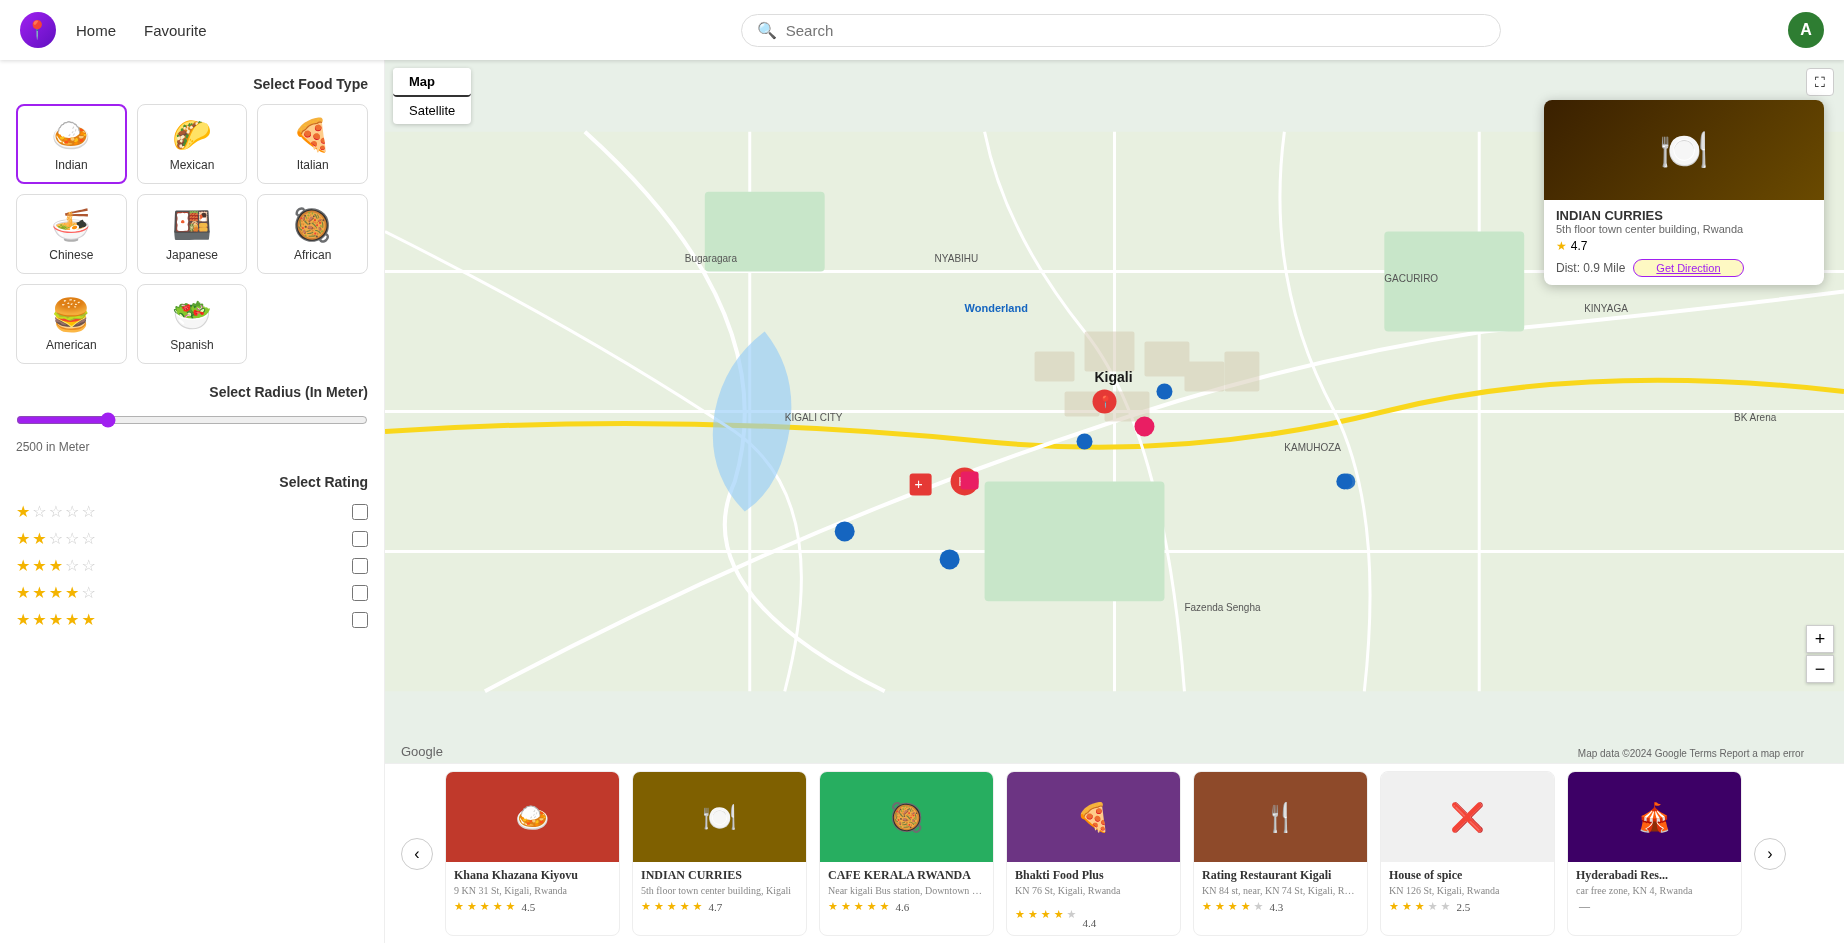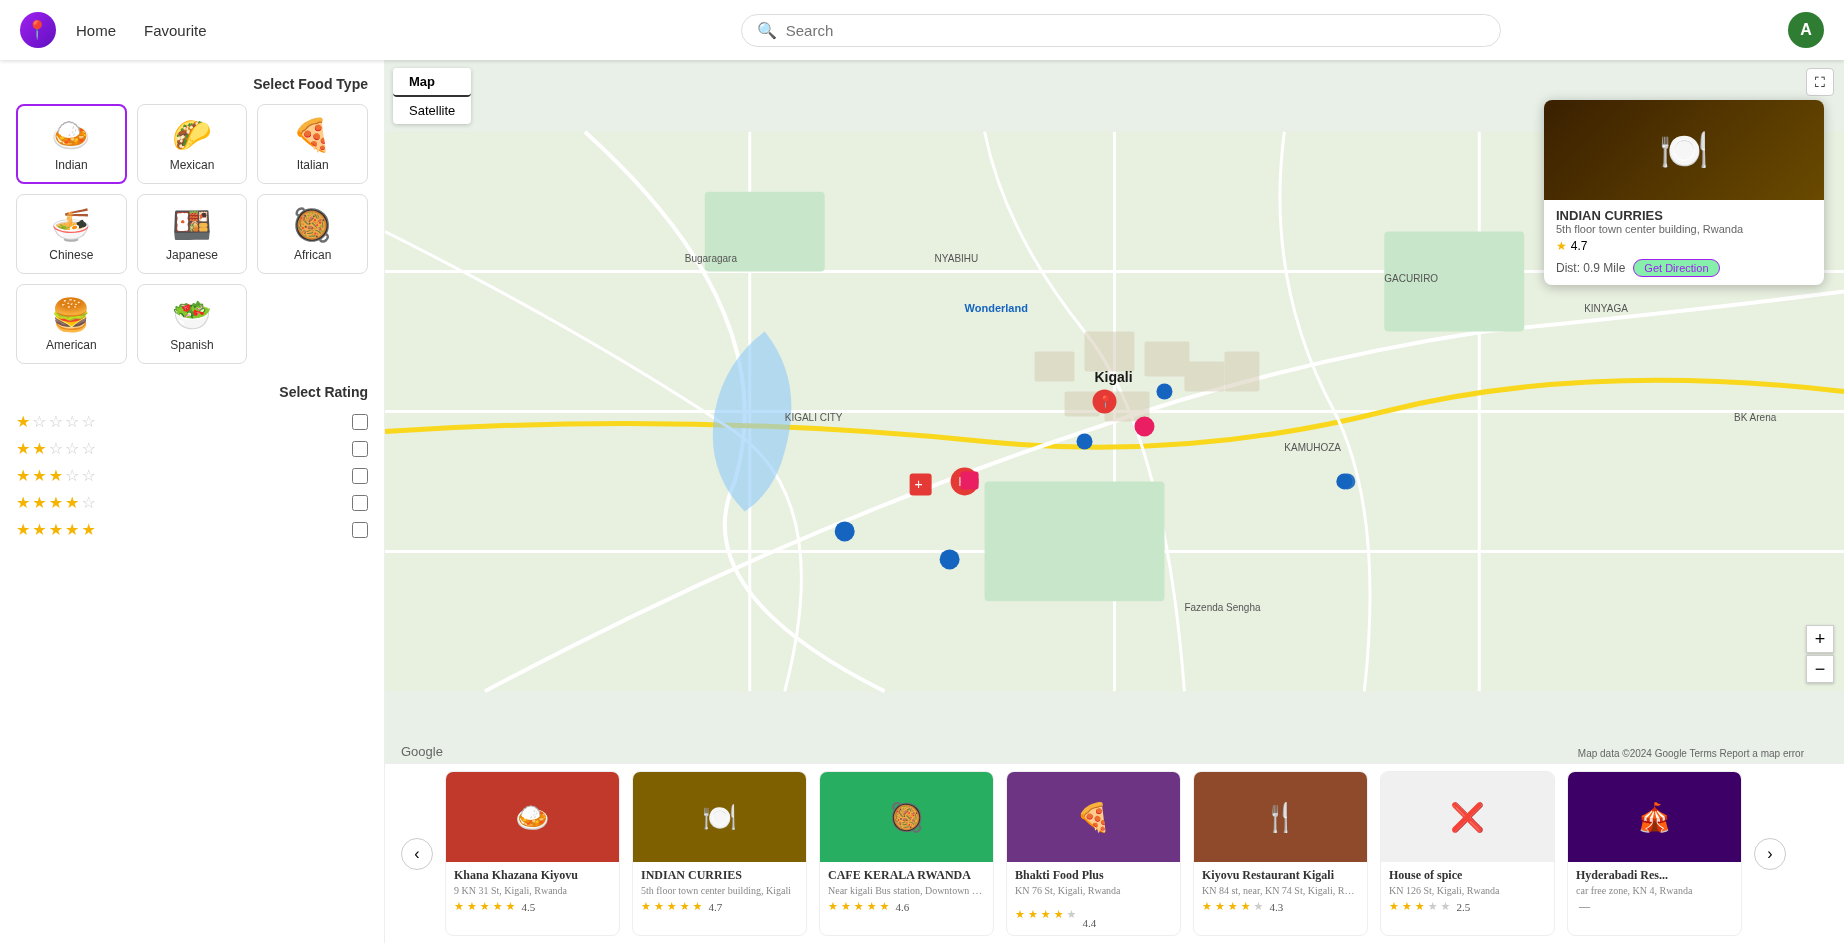--- a/index.html
+++ b/index.html
@@ -186,27 +186,28 @@
       background: linear-gradient(135deg, #444, #666);
       display: flex; align-items: center; justify-content: center;
     }
     .popup-content { padding: 8px 12px; }
     .popup-name { font-size: 13px; font-weight: 700; color: #333; }
     .popup-address { font-size: 11px; color: #666; margin-bottom: 4px; }
     .popup-rating { display: flex; align-items: center; gap: 4px; font-size: 12px; margin-bottom: 6px; }
     .popup-dist-row { display: flex; align-items: center; gap: 8px; font-size: 12px; }
     .popup-dist { color: #555; }
     .popup-dir-btn {
-      background: #86efac;
+      background: #fef9c3;
       border: 1px solid #a020f0;
       color: #a020f0;
       border-radius: 12px;
-      padding: 2px 10px;
+      padding: 2px 22px;
       font-size: 11px;
       cursor: pointer;
+      text-decoration: underline;
     }
 
     
     .map-zoom-controls {
       position: absolute;
       right: 10px;
       bottom: 80px;
       display: flex;
       flex-direction: column;
       gap: 2px;
@@ -342,20 +343,27 @@
         <div class="food-item">
     <span class="food-icon">🍔</span>
     <span class="food-label">American</span>
   </div>
         <div class="food-item">
     <span class="food-icon">🥗</span>
     <span class="food-label">Spanish</span>
   </div>
       </div>
 
+    <div class="radius-section">
+      <div class="section-title">Select Radius (In Meter)</div>
+      <div class="slider-wrapper">
+        <input type="range" class="radius-slider" min="0" max="10000" value="2500" style="">
+      </div>
+      <div class="radius-value">2500 in Meter</div>
+    </div>
 
     <div class="rating-section">
       <div class="section-title">Select Rating</div>
       <div id="rating-rows">
           <div class="rating-row">
     <div class="stars-display">
               <span class="star">★</span>
               <span class="star-empty">☆</span>
               <span class="star-empty">☆</span>
               <span class="star-empty">☆</span>
@@ -575,21 +583,21 @@
                 <span style="color:#f4b400;font-size:11px;">★</span>
                 <span style="color:#f4b400;font-size:11px;">★</span>
                 <span style="color:#ccc;font-size:11px;">★</span>
         <span style="font-size:11px; color:#555; margin-left:3px;margin-top:17px;">4.4</span>
       </div>
     </div>
   </div>
           <div class="rest-card">
     <div class="rest-card-img-placeholder" style="background:#8e4a2a;">🍴</div>
     <div class="rest-card-body">
-      <div class="rest-card-name">Kiyovu Restaurant Kigali</div>
+      <div class="rest-card-name">Rating Restaurant Kigali</div>
       <div class="rest-card-addr">KN 84 st, near, KN 74 St, Kigali, Rwanda</div>
       <div class="rest-card-rating">
         <span style="color:#f4b400;font-size:11px;">★</span>
                 <span style="color:#f4b400;font-size:11px;">★</span>
                 <span style="color:#f4b400;font-size:11px;">★</span>
                 <span style="color:#f4b400;font-size:11px;">★</span>
                 <span style="color:#ccc;font-size:11px;">★</span>
         <span style="font-size:11px; color:#555; margin-left:3px;">4.3</span>
       </div>
     </div>

